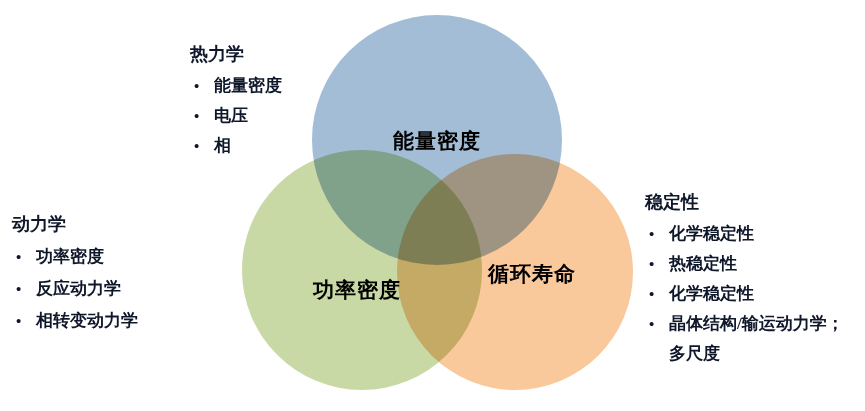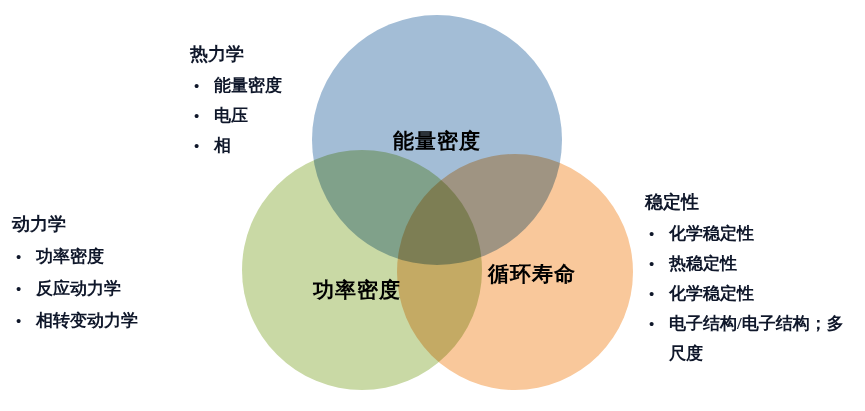--- a/index.html
+++ b/index.html
@@ -115,17 +115,17 @@
       <li>相转变动力学</li>
     </ul>
   </div>
 
   <div class="anno anno-stability">
     <div class="anno-title">稳定性</div>
     <ul class="anno-list">
       <li>化学稳定性</li>
       <li>热稳定性</li>
       <li>化学稳定性</li>
-      <li>电子结构/电子结构；多尺度</li>
+      <li>晶体结构/输运动力学；多尺度</li>
     </ul>
   </div>
 
 </div>
 
 </body></html>

